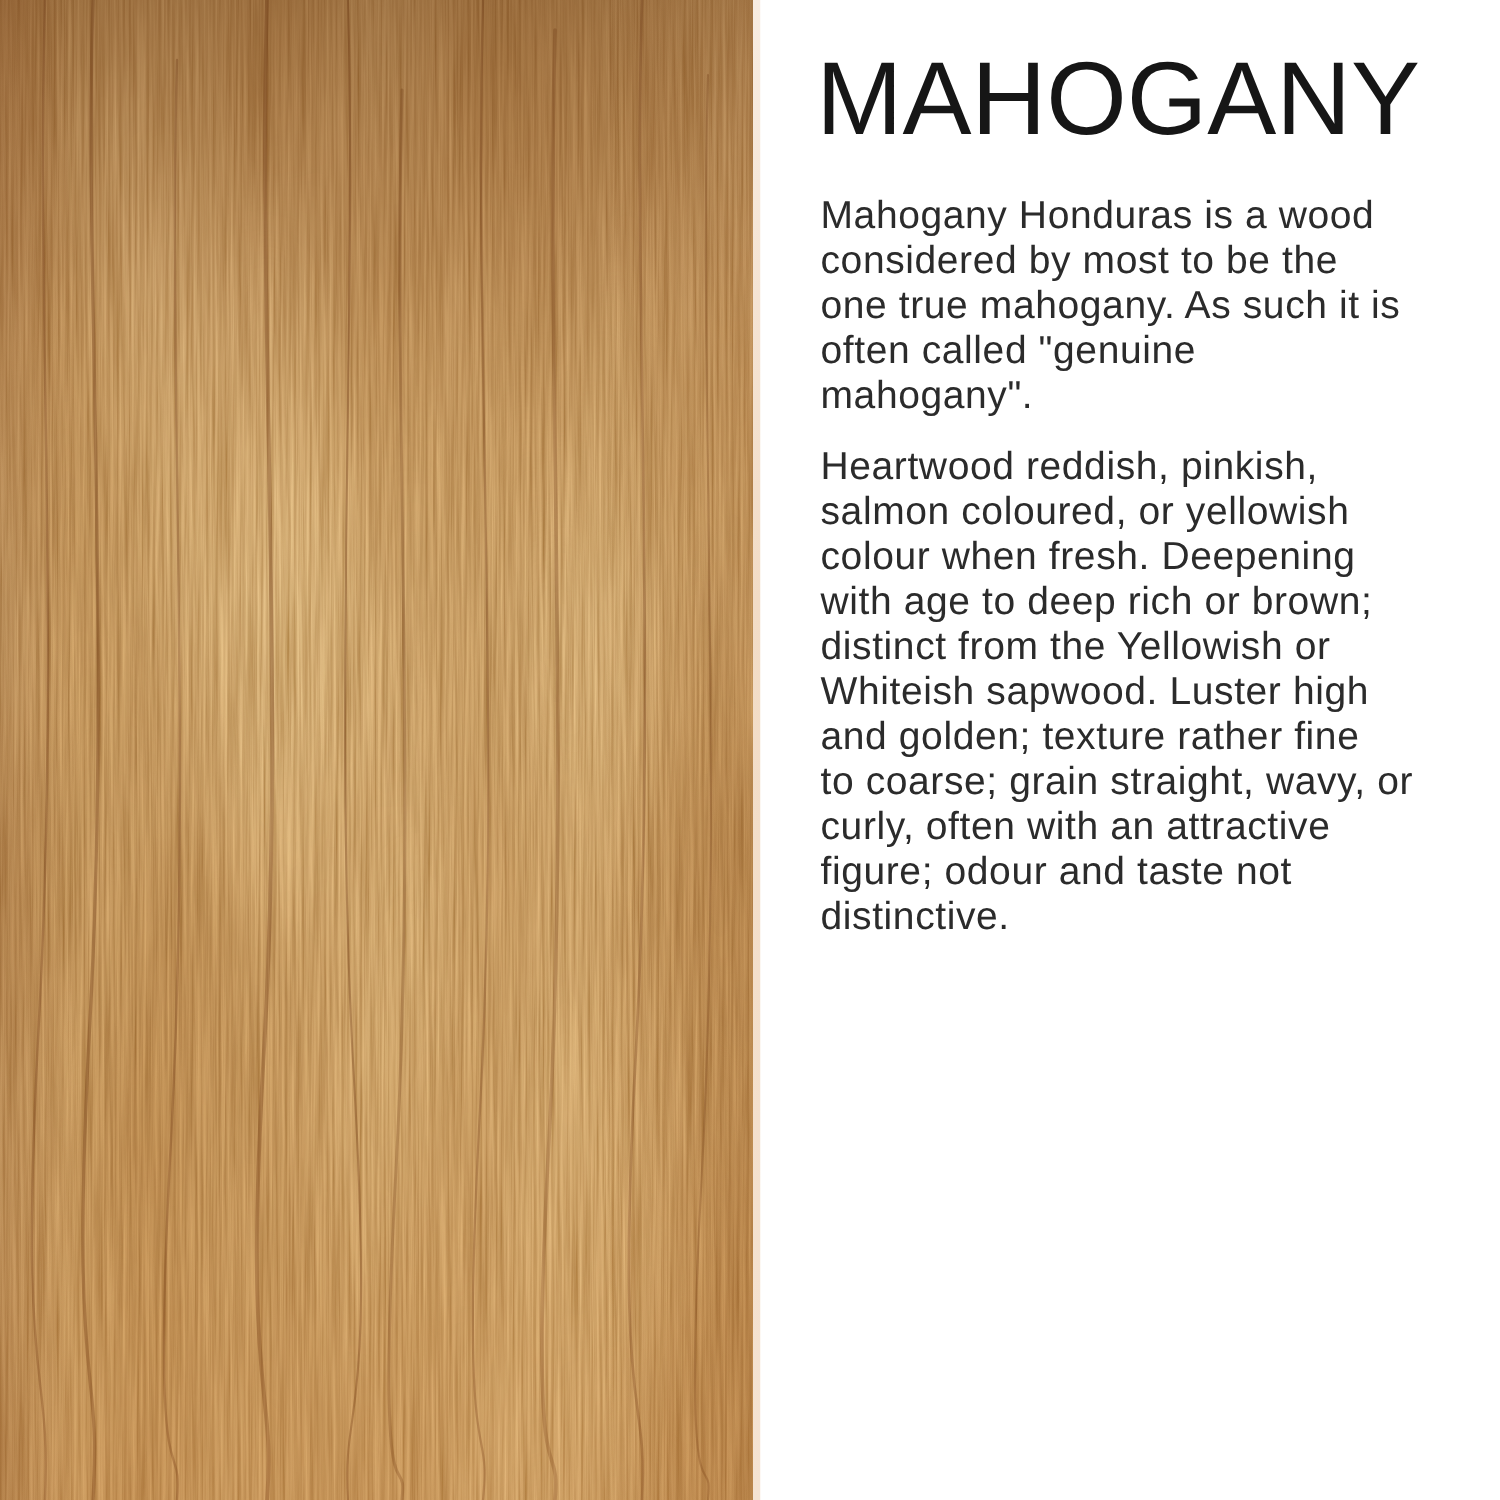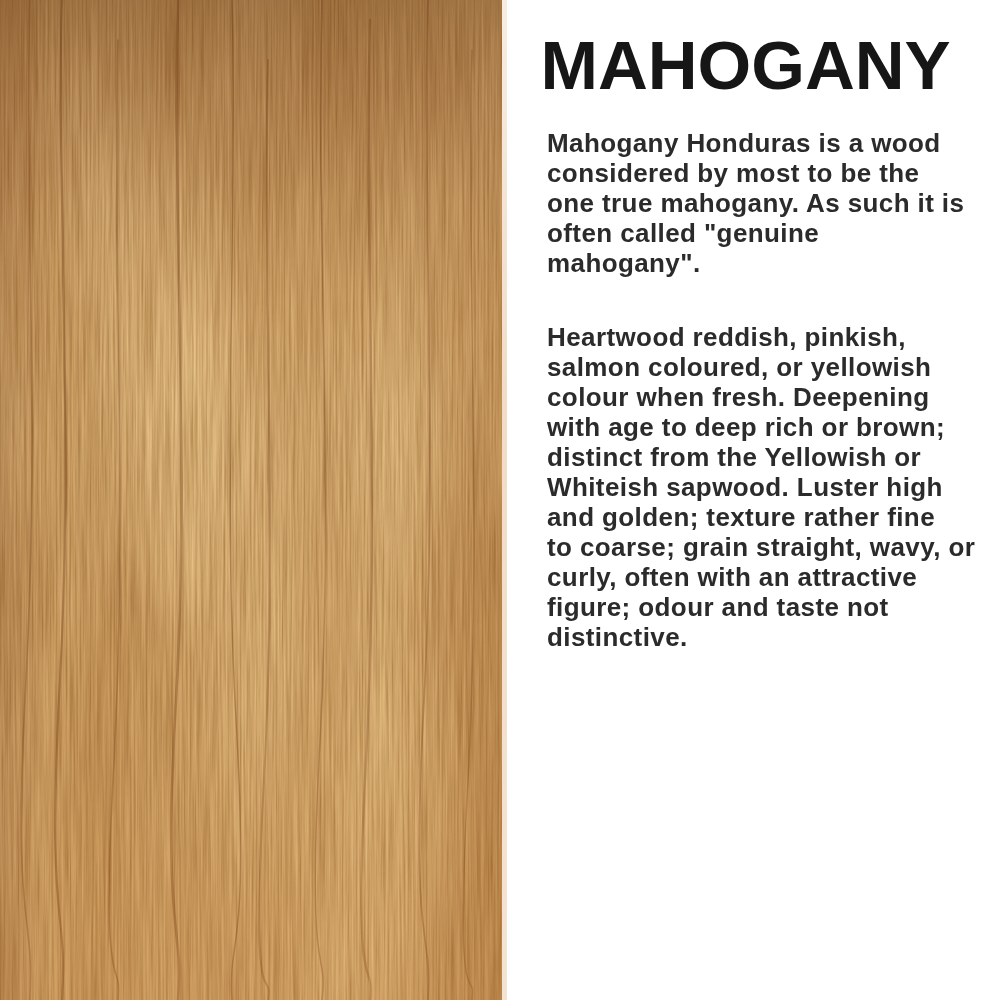--- a/index.html
+++ b/index.html
@@ -36,39 +36,38 @@
     flex: 1;
     background: #ffffff;
     height: 1000px;
   }
   .page-title {
     margin: 30px 16px 0 0;
     height: 72px;
     line-height: 72px;
     text-align: center;
     font-size: 69px;
-    font-weight: 700;
+    font-weight: 400;
     letter-spacing: 0px;
     color: #161616;
     white-space: nowrap;
   }
   .body-text {
     margin: 0 12px 0 40px;
   }
   .body-text p {
     white-space: pre-line;
     font-size: 26px;
     line-height: 30px;
     letter-spacing: 0.4px;
     color: #2b2b2b;
     margin: 26px 0 0 0;
-    font-weight: bold;
   }
   .body-text p + p {
-    margin-top: 44px;
+    margin-top: 17px;
   }
 </style>
 </head>
 <body>
 
 <div class="wood-panel">
   <svg viewBox="0 0 502 1000" preserveAspectRatio="none" role="img">
     <defs>
       <filter id="fGrain" x="-2%" y="-2%" width="104%" height="104%">
         <feTurbulence type="fractalNoise" baseFrequency="0.5 0.008" numOctaves="4" seed="14" stitchTiles="stitch"></feTurbulence>

